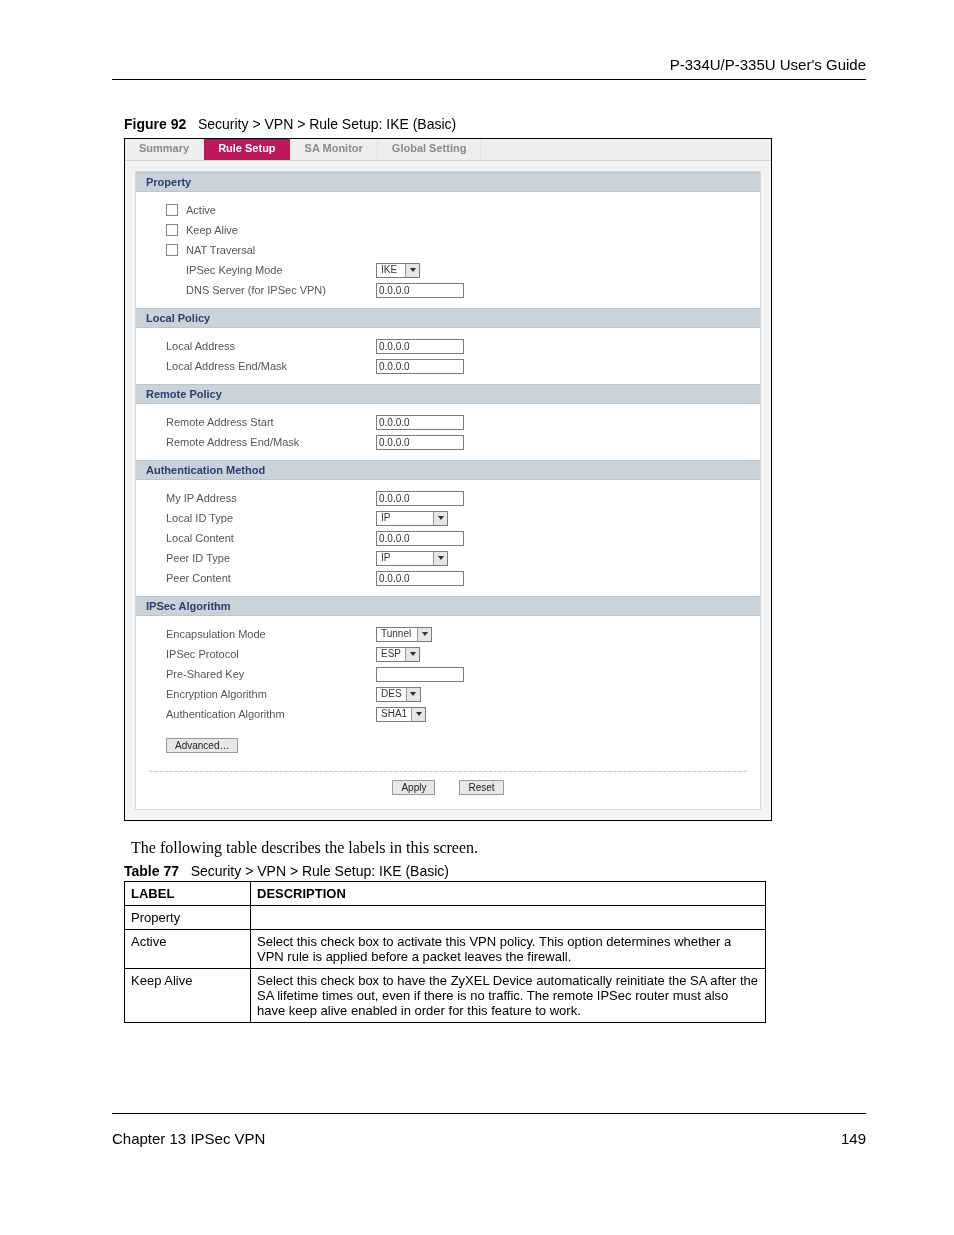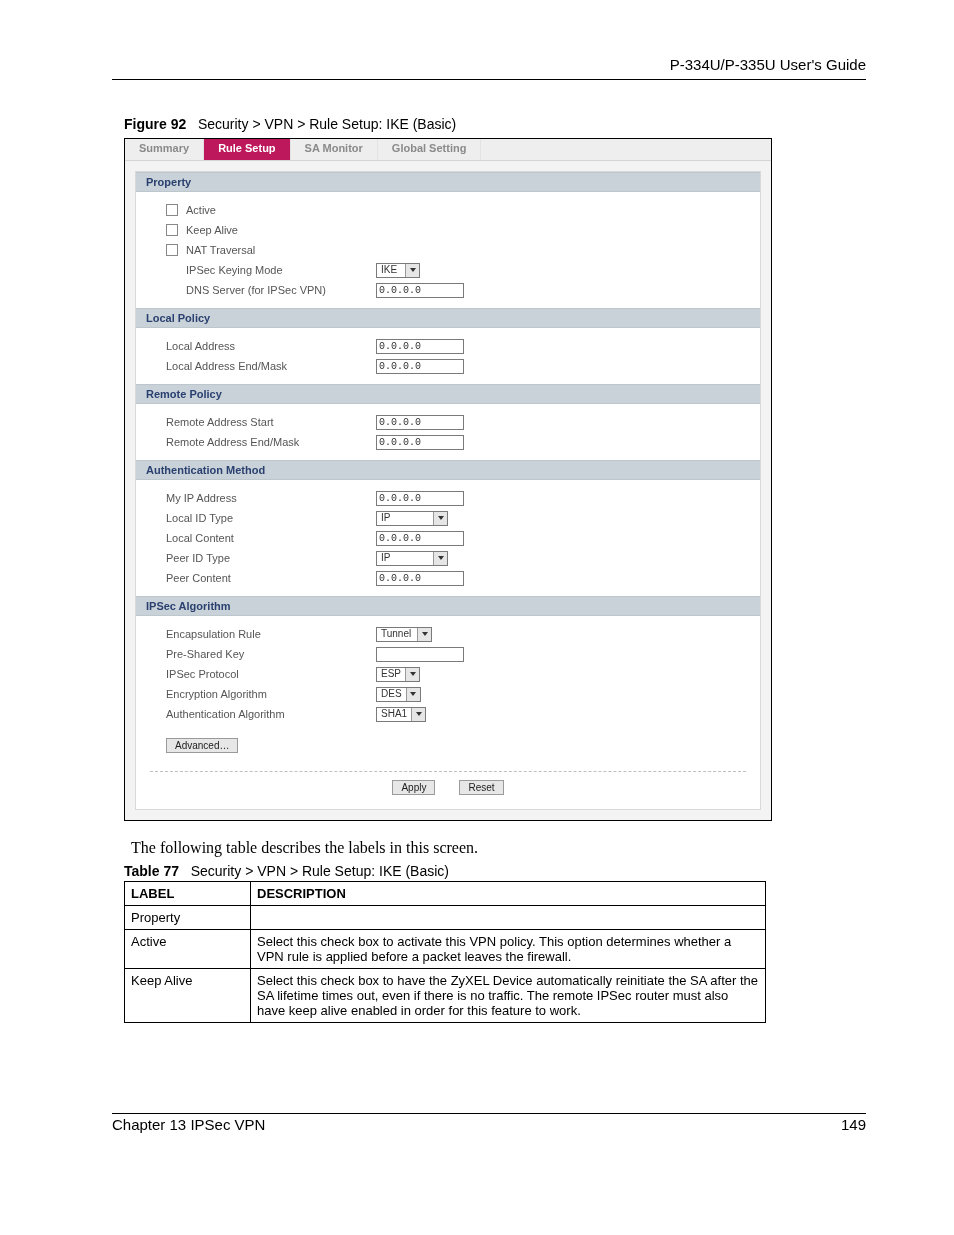--- a/index.html
+++ b/index.html
@@ -91,21 +91,21 @@
   }
   .chk {
     display: inline-block;
     width: 12px; height: 12px;
     border: 1px solid #888;
     background: #fff;
     margin-right: 8px;
     vertical-align: middle;
   }
   .txtin {
-    font-family: Liberation Mono, monospace;
+    font-family: Liberation Sans, sans-serif;
     font-size: 10px;
     height: 15px;
     width: 88px;
     border: 1px solid #7a7a7a;
     background: #fff;
     padding: 0 2px;
     line-height: 13px;
   }
   .sel {
     display: inline-flex;
@@ -179,21 +179,21 @@
   }
   .desc-table td.label-col { width: 126px; }
 
   .footer {
     display: flex;
     justify-content: space-between;
     font-family: Arial, Helvetica, sans-serif;
     font-size: 15px;
     margin-top: 90px;
     border-top: 1px solid #000;
-    padding-top: 2px;
+    padding-top: 16px;
   }
 </style>
 </head>
 <body>
 
 <div class="page">
   <div class="header-right">P-334U/P-335U User's Guide</div>
   <hr class="rule">
 
   <div class="fig-caption">
@@ -289,36 +289,36 @@
           </div>
         <div class="row">
             <span class="lbl">Peer Content</span>
             <span class="txtin">0.0.0.0</span>
           </div>
       </div>
 
       <div class="sect-head">IPSec Algorithm</div>
       <div class="sect-body">
         <div class="row">
-            <span class="lbl">Encapsulation Rule</span>
+            <span class="lbl">Encapsulation Mode</span>
             <span class="sel">
               <span class="selv" style="min-width:40px">Tunnel</span>
               <span class="caret"></span>
             </span>
-          </div>
-        <div class="row">
-            <span class="lbl">Pre-Shared Key</span>
-            <span class="txtin"></span>
           </div>
         <div class="row">
             <span class="lbl">IPSec Protocol</span>
             <span class="sel">
               <span class="selv">ESP</span>
               <span class="caret"></span>
             </span>
+          </div>
+        <div class="row">
+            <span class="lbl">Pre-Shared Key</span>
+            <span class="txtin"></span>
           </div>
         <div class="row">
             <span class="lbl">Encryption Algorithm</span>
             <span class="sel">
               <span class="selv">DES</span>
               <span class="caret"></span>
             </span>
           </div>
         <div class="row">
             <span class="lbl">Authentication Algorithm</span>

